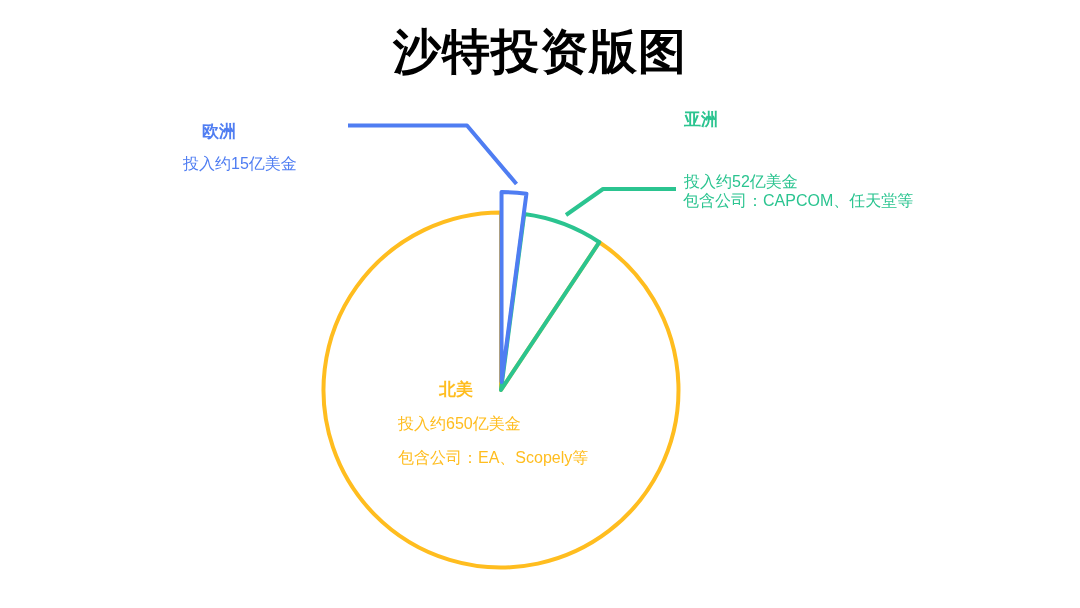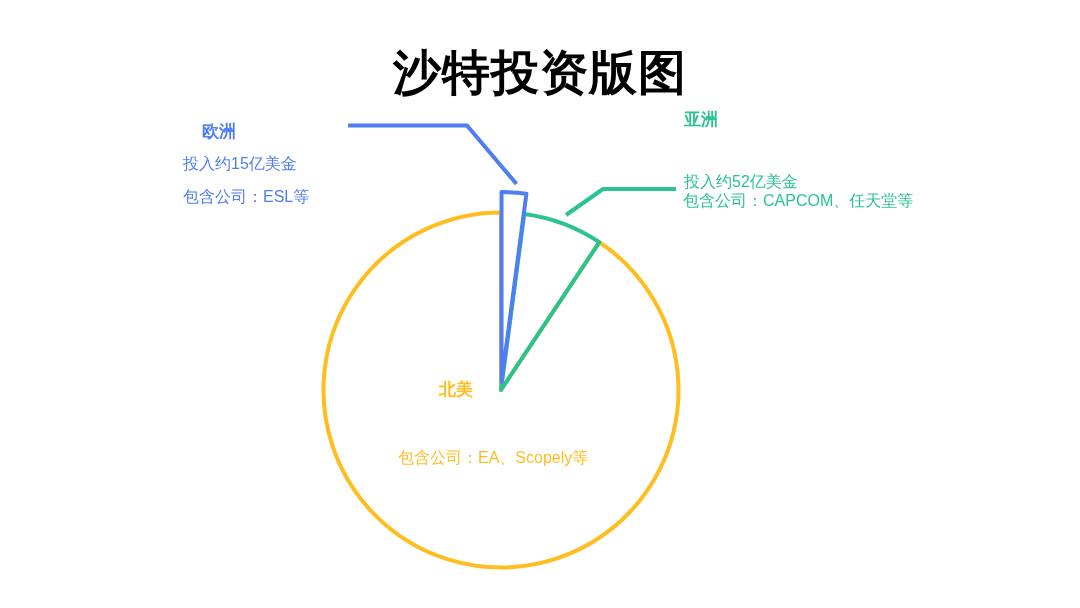--- a/index.html
+++ b/index.html
@@ -1,21 +1,21 @@
 <!DOCTYPE html>
 <html><head>
 <meta charset="utf-8">
 <style>
   html,body{margin:0;padding:0;background:#ffffff;}
   .stage{
     position:relative;width:1080px;height:608px;background:#ffffff;overflow:hidden;
     font-family:"Liberation Sans","DejaVu Sans",sans-serif;
   }
   .chart-title{
-    position:absolute;left:0;right:0;top:41px;margin:0;
+    position:absolute;left:0;right:0;top:20px;margin:0;
     text-align:center;font-size:48px;font-weight:bold;color:#000000;
     letter-spacing:1px;
     font-family:Liberation Mono, monospace;
   }
   .pie-svg{position:absolute;left:0;top:0;width:1080px;height:608px;}
   .txt{position:absolute;line-height:1;white-space:nowrap;}
   .head{font-size:17px;font-weight:bold;}
   .body{font-size:16px;font-weight:normal;}
   
   .eu-head{left:183px;top:123px;}
@@ -42,22 +42,22 @@
         <path d="M 501.00 390.00 L 599.33 242.23 A 177.5 177.5 0 1 1 501.00 212.50 Z" fill="none" stroke="#ffbd1f" stroke-width="4" stroke-linejoin="round"></path>
         <path d="M 501.00 390.00 L 524.26 214.03 A 177.5 177.5 0 0 1 599.33 242.23 Z" fill="none" stroke="#2bc490" stroke-width="4" stroke-linejoin="round"></path>
         <path d="M 501.53 382.02 L 501.53 192.02 A 190 190 0 0 1 526.43 193.66 Z" fill="none" stroke="#4f7df2" stroke-width="4" stroke-linejoin="round"></path>
       </g>
     <polyline points="348,125.5 467,125.5 516.5,184" fill="none" stroke-width="4" stroke-linejoin="round" stroke="#4f7df2"></polyline>
     <polyline points="676,189 603,189 566,215" fill="none" stroke-width="4" stroke-linejoin="round" stroke="#2bc490"></polyline>
   </svg>
 
   <div class="txt head eu-head" style="color: rgb(79, 125, 242); padding-left: 19px;">欧洲</div>
   <div class="txt body eu-l1" style="color: rgb(79, 125, 242);">投入约15亿美金</div>
-  <div class="txt body eu-l2" style="color: rgb(79, 125, 242);">包含公司：ESL等</div>
 
   <div class="txt head as-head" style="color: rgb(43, 196, 144);">亚洲</div>
   <div class="txt body as-l1" style="color: rgb(43, 196, 144);">投入约52亿美金</div>
   <div class="txt body as-l2" style="color: rgb(43, 196, 144);">包含公司：CAPCOM、任天堂等</div>
 
   <div class="txt head na-head" style="color: rgb(255, 189, 31); margin-left: 40px;">北美</div>
+  <div class="txt body na-l1" style="color: rgb(255, 189, 31);">投入约650亿美金</div>
   <div class="txt body na-l2" style="color: rgb(255, 189, 31);">包含公司：EA、Scopely等</div>
 
 </div>
 
 </body></html>

